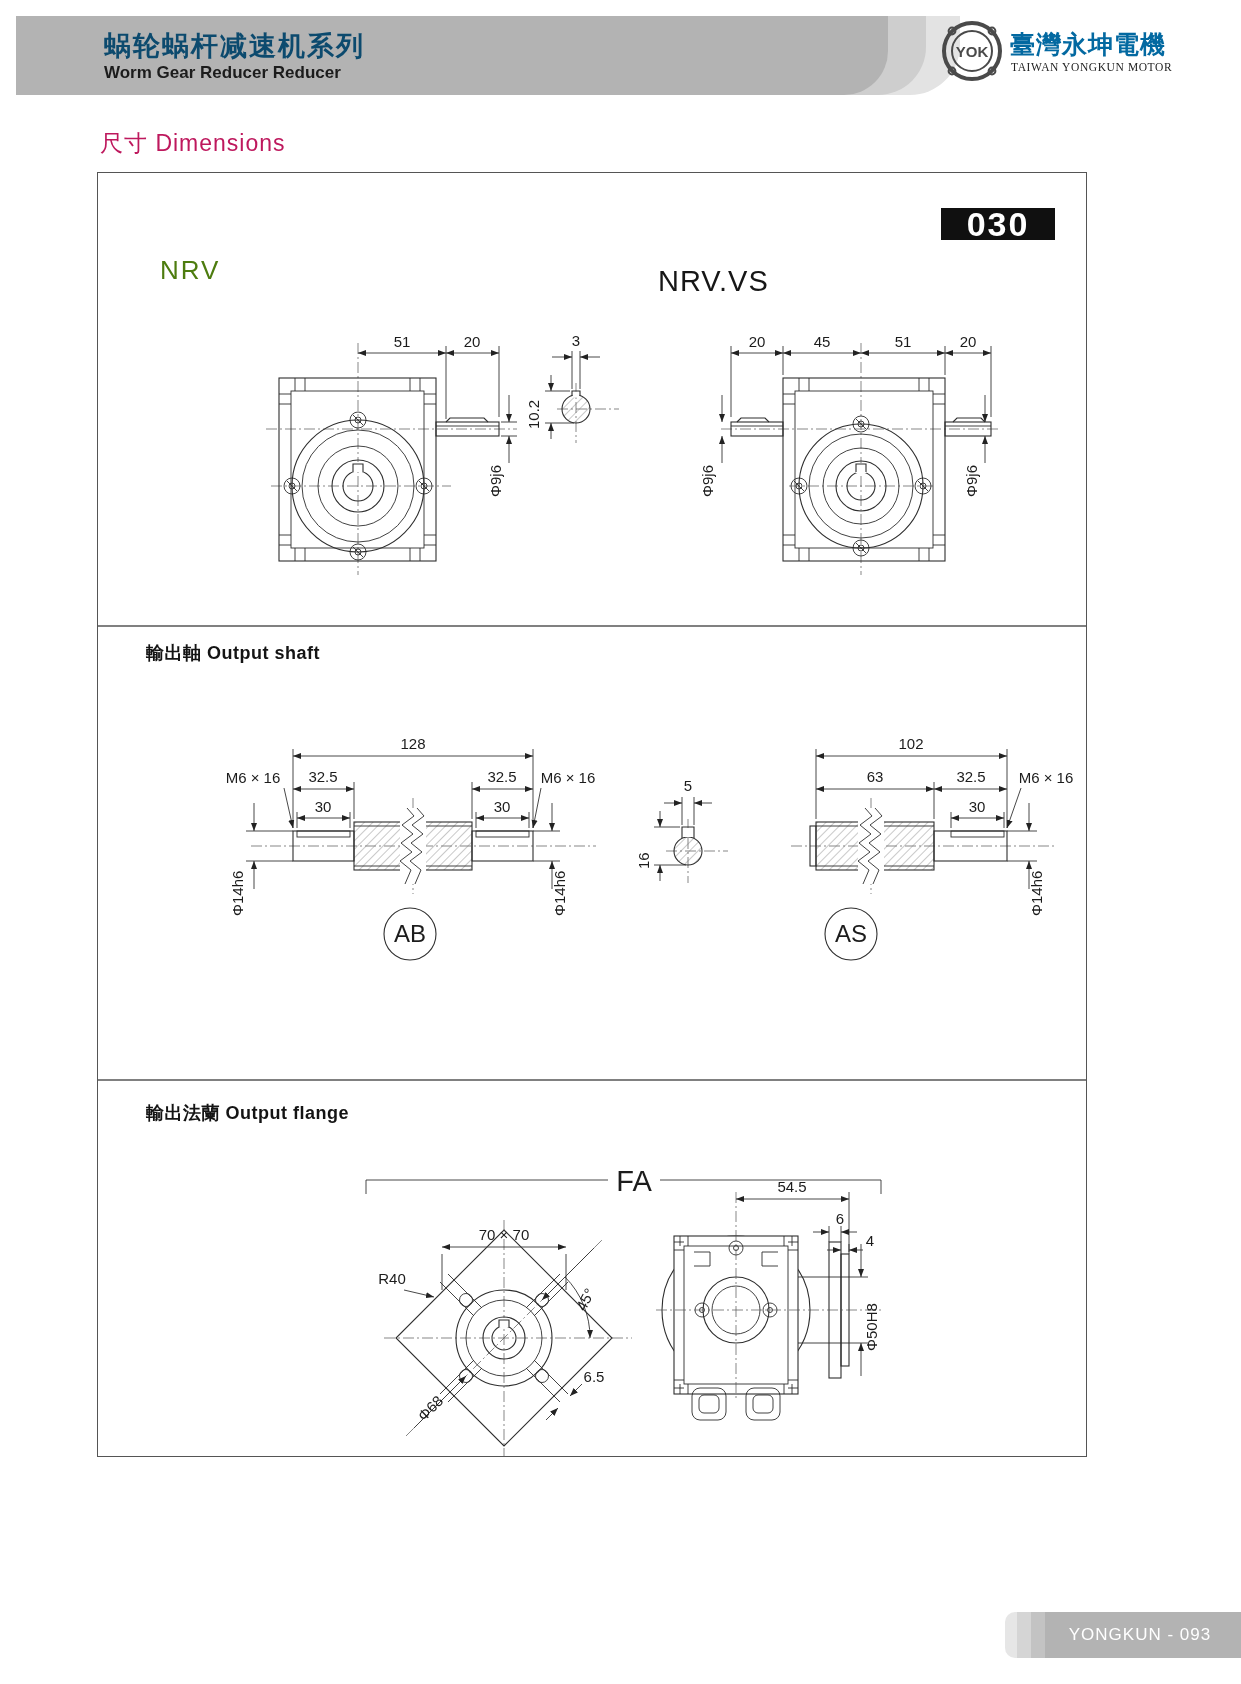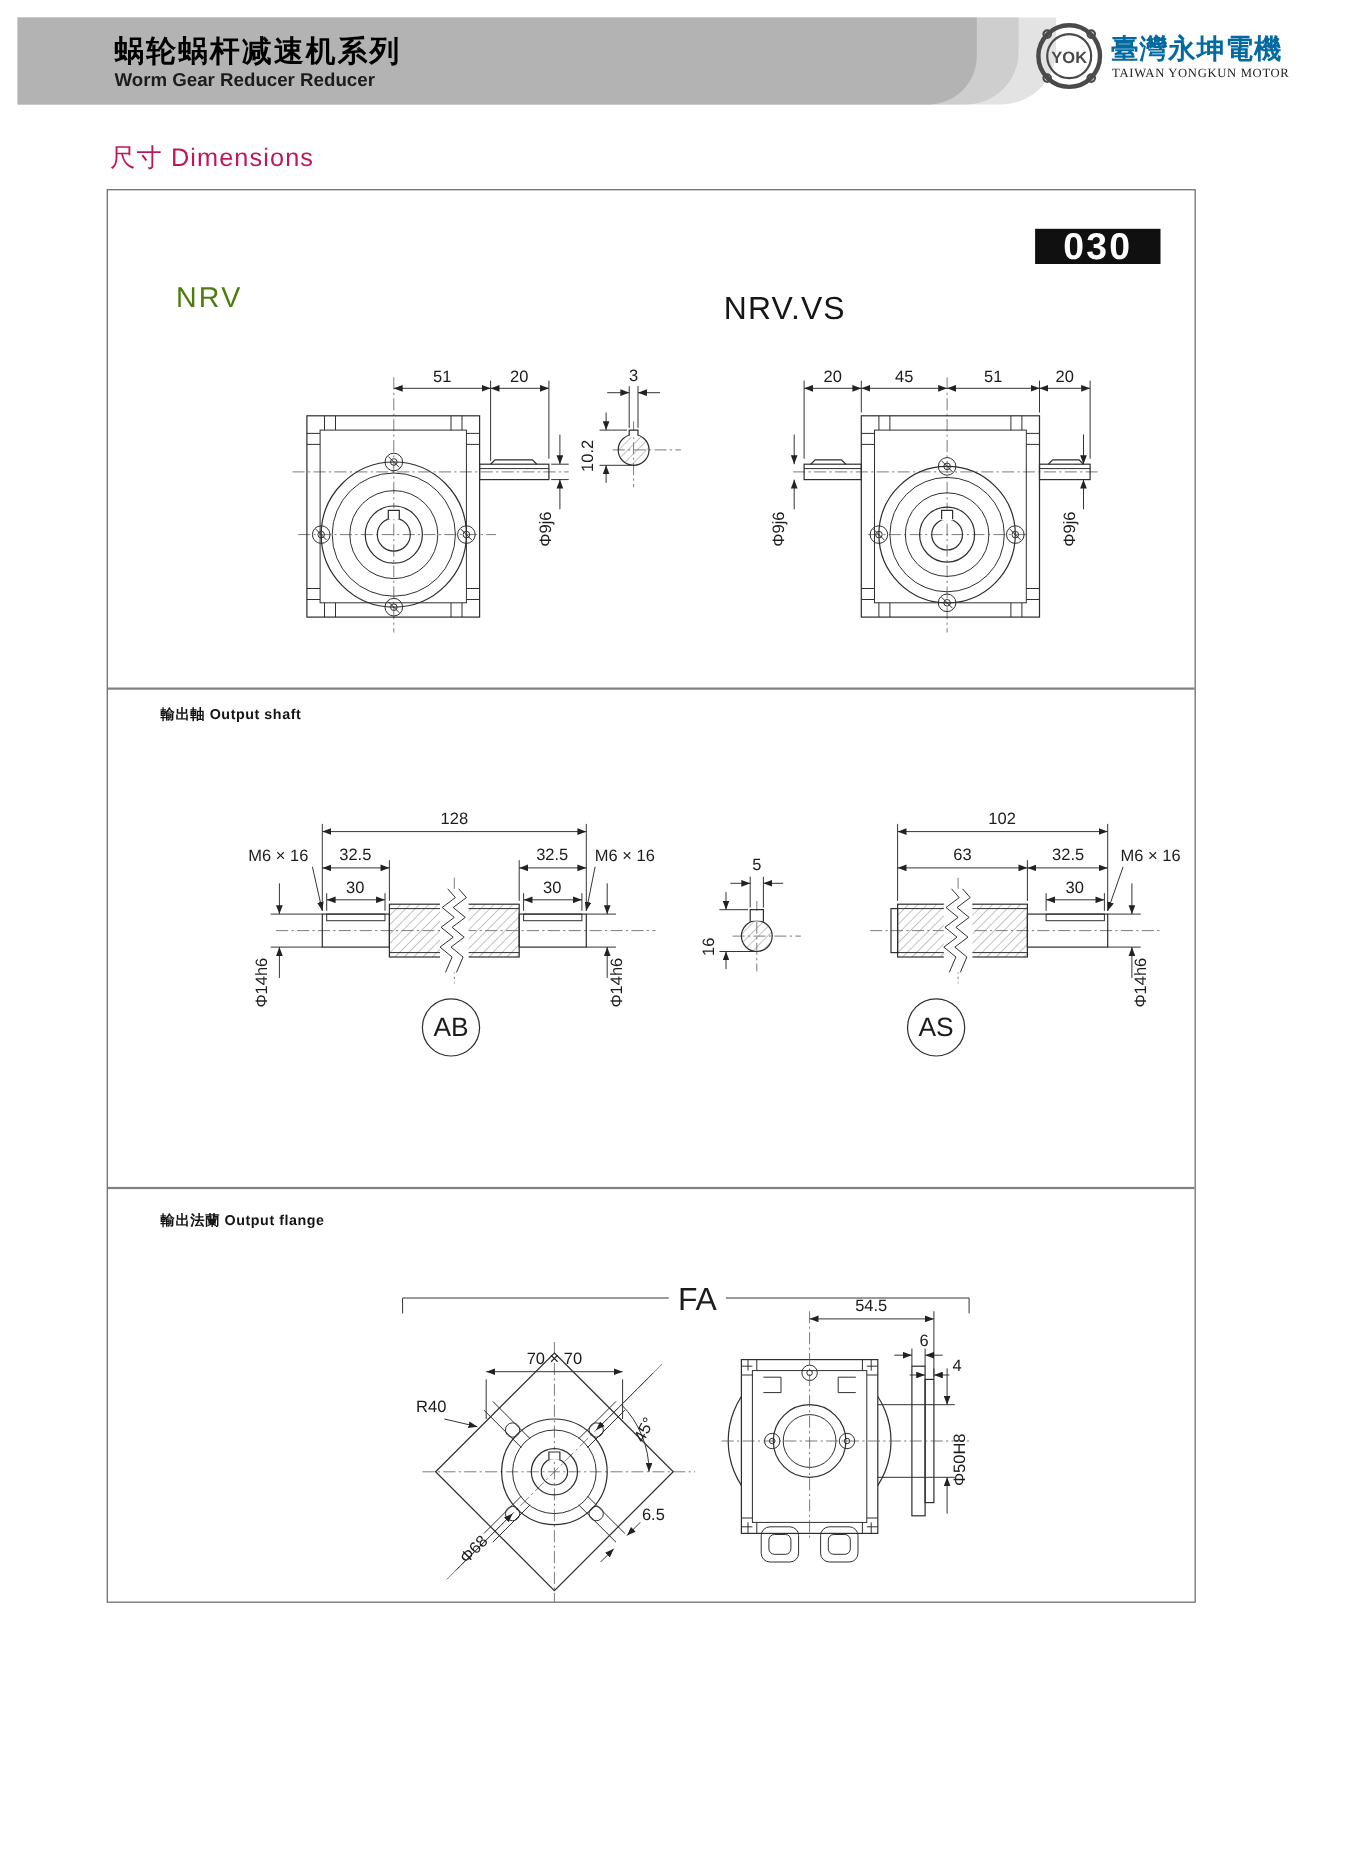--- a/index.html
+++ b/index.html
@@ -2,34 +2,34 @@
 <html><head>
 <meta charset="utf-8">
 <style>
   html,body{margin:0;padding:0;background:#fff;}
   .page{position:relative;width:1241px;height:1684px;background:#fff;overflow:hidden;
         font-family:"Liberation Sans","DejaVu Sans",sans-serif;color:#1a1a1a;}
   .abs{position:absolute;}
   .hdr-l3{left:16px;top:16px;width:944px;height:79px;background:#e3e3e3;border-radius:0 0 50px 0;}
   .hdr-l2{left:16px;top:16px;width:910px;height:79px;background:#cecece;border-radius:0 0 48px 0;}
   .hdr-band{left:16px;top:16px;width:872px;height:79px;background:#b3b3b3;border-radius:0 0 44px 0;}
-  .hdr-zh{left:88px;top:12px;font-size:27px;font-weight:bold;letter-spacing:2px;color:#000000;}
+  .hdr-zh{left:88px;top:12px;font-size:27px;font-weight:bold;letter-spacing:2px;color:#0c4a6e;}
   .hdr-en{left:88px;top:47px;font-size:17px;font-weight:bold;color:#1c1c1c;}
   .logo-wrap{left:940px;top:20px;width:290px;height:70px;}
   .brand-zh{left:70px;top:8px;font-size:25px;font-weight:bold;color:#0369a1;letter-spacing:1px;}
   .brand-en{left:71px;top:41px;font-size:11.5px;font-weight:normal;color:#222;
             font-family:"Liberation Serif","DejaVu Serif",serif;letter-spacing:0.6px;}
   .dims-title{left:100px;top:128px;font-size:23px;color:#be185d;letter-spacing:1px;}
   .box{left:97px;top:172px;width:988px;height:1283px;border:1.5px solid #555;background:#fff;}
   .badge{left:843px;top:35px;width:114px;height:32px;background:#101010;color:#fff;
          font-size:34px;font-weight:bold;letter-spacing:2px;display:flex;align-items:center;justify-content:center;}
   .model-nrv{left:62px;top:52px;font-size:26px;letter-spacing:2px;color:#4d7c0f;margin-top:30px;}
   .model-nrvvs{left:560px;top:92px;font-size:29px;letter-spacing:1px;color:#161616;}
   .divider{left:0;width:100%;height:2px;background:#808080;}
-  .sec-label{font-size:13px;font-weight:bold;color:#141414;letter-spacing:0.5px;}
+  .sec-label{font-size:18px;font-weight:bold;color:#141414;letter-spacing:0.5px;}
   .footer-band{left:1005px;top:1612px;width:236px;height:46px;border-radius:10px 0 0 10px;
       background:linear-gradient(90deg,#e6e6e6 0 12px,#d5d5d5 12px 26px,#c3c3c3 26px 40px,#b3b3b3 40px);
       display:flex;align-items:center;justify-content:center;}
   .footer-text{color:#fff;font-size:17px;letter-spacing:1px;padding-left:34px;}
   svg{position:absolute;overflow:visible;}
   svg text{font-family:"Liberation Sans","DejaVu Sans",sans-serif;}
   .ln{stroke:#2e2e2e;stroke-width:1.1;fill:none;}
   .lt{stroke:#2e2e2e;stroke-width:0.9;fill:none;}
   .dl{stroke:#333;stroke-width:0.9;fill:none;}
   .cl{stroke:#555;stroke-width:0.7;stroke-dasharray:11 3 2 3;fill:none;}
@@ -444,14 +444,17 @@
         <text class="dt" x="534" y="102">4</text>
         <path class="dl" d="M513,133 H532 M513,199 H532"></path>
         <line class="dl" x1="525" y1="100" x2="525" y2="133" marker-end="url(#a7)"></line>
         <line class="dl" x1="525" y1="232" x2="525" y2="199" marker-end="url(#a7)"></line>
         <text class="dtv" transform="translate(541,207) rotate(-90)">Φ50H8</text>
       </g>
     </svg>
 
   </div>
 
+  <div class="abs footer-band">
+    <span class="footer-text">YONGKUN - 093</span>
+  </div>
 
 </div>
 
 </body></html>

